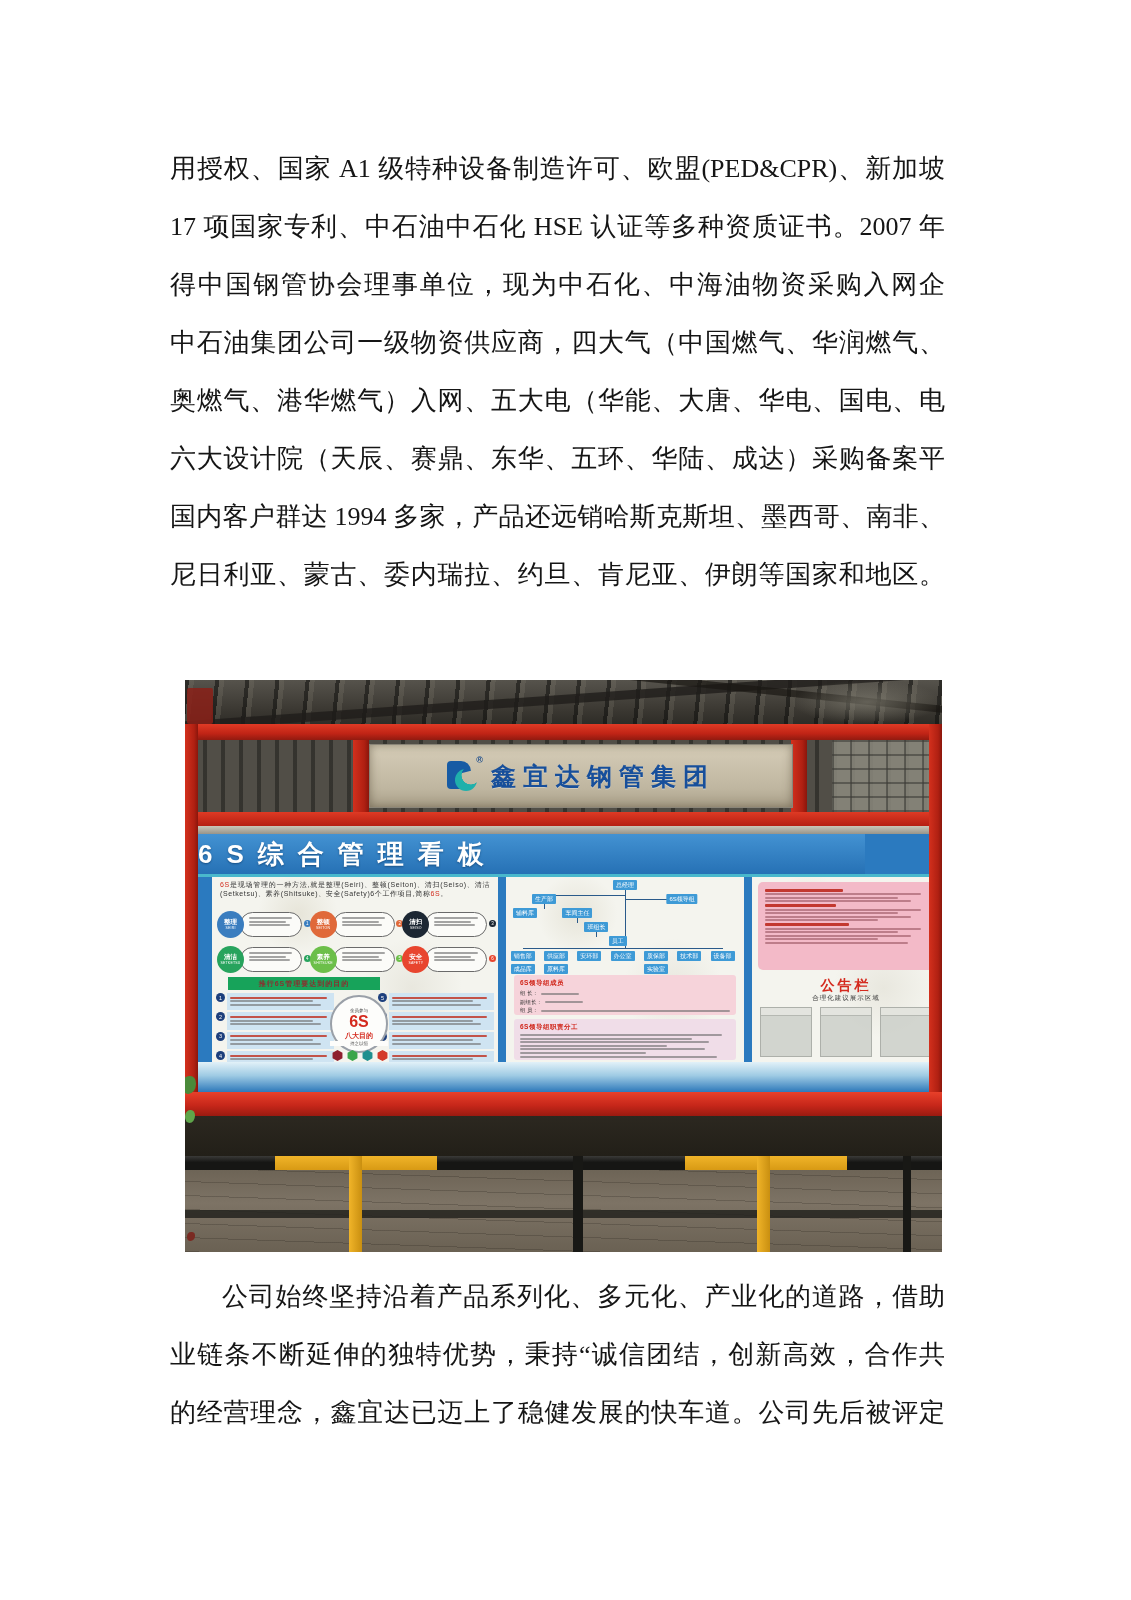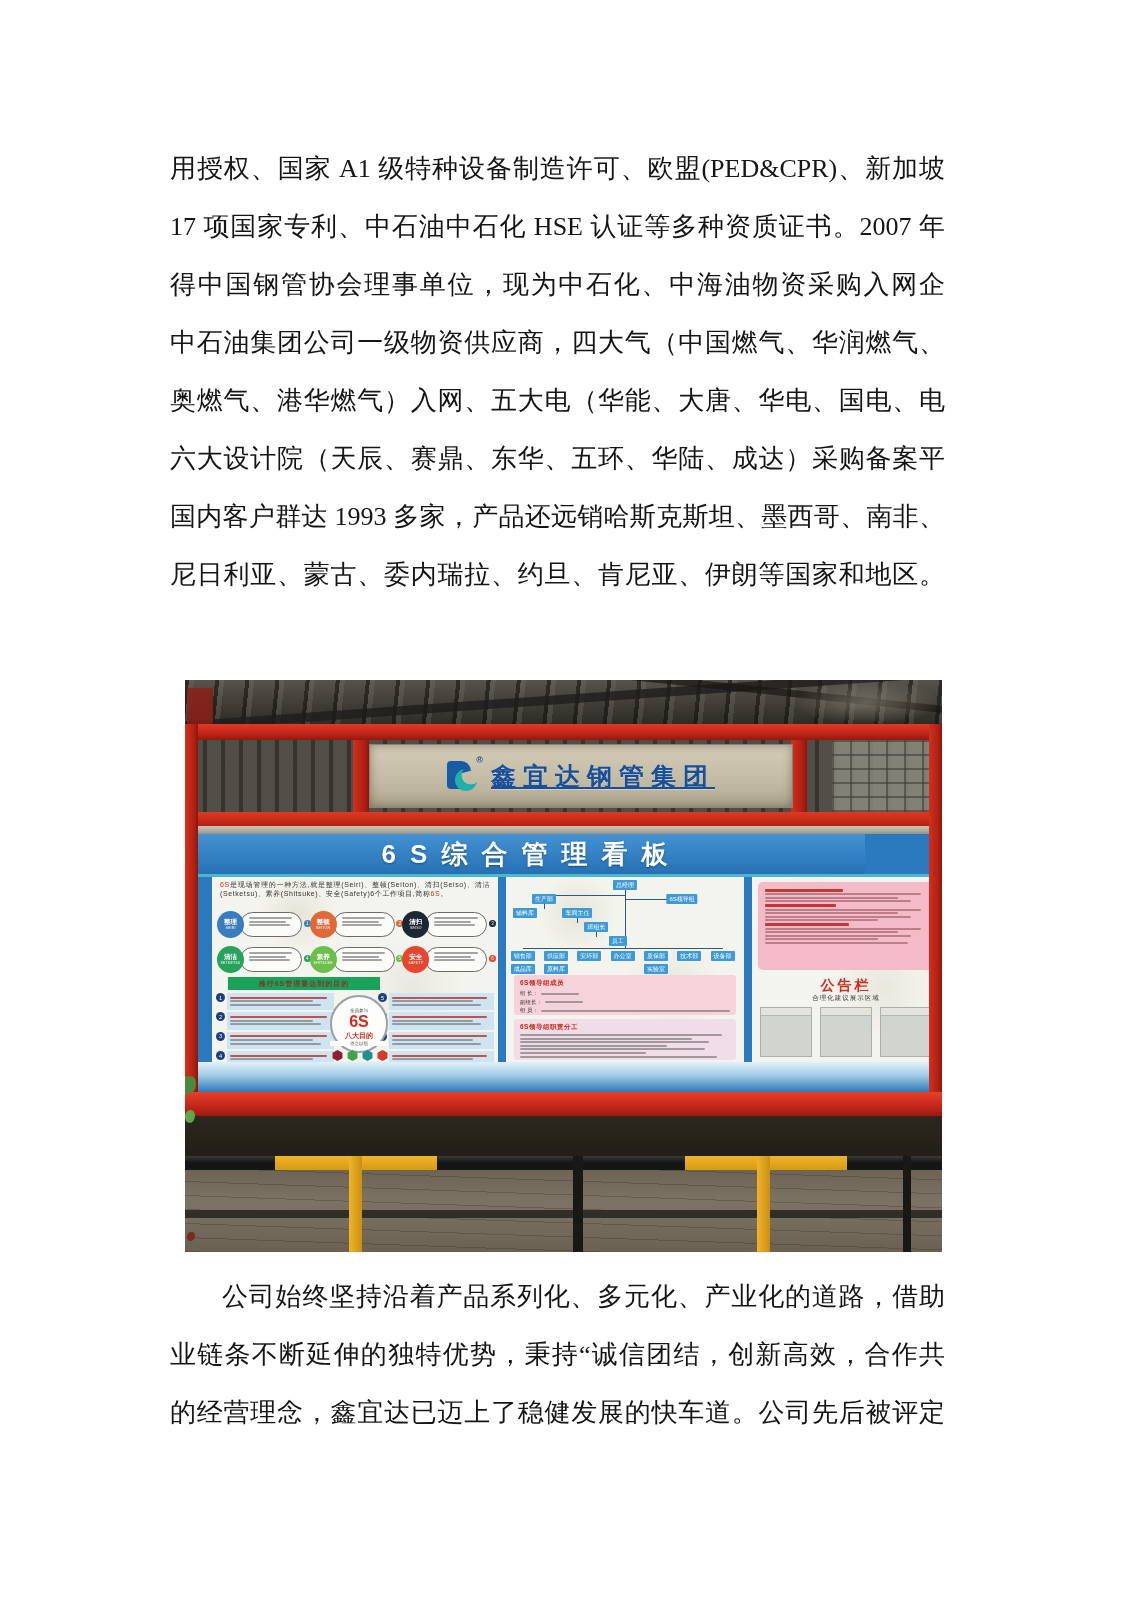--- a/index.html
+++ b/index.html
@@ -40,26 +40,26 @@
     background:linear-gradient(180deg,#d6cdb8,#bfb6a0 70%,#a99f89);
     border:1px solid #8a8578;display:flex;align-items:center;justify-content:center;
     box-shadow:inset 0 0 10px rgba(80,70,50,.5);}
   .logo{position:relative;width:34px;height:34px;margin-right:10px;}
   .logo-b{position:absolute;left:0;top:2px;width:24px;height:28px;background:#175ba4;
     border-radius:4px 10px 4px 4px;clip-path:polygon(0 0,100% 0,100% 35%,55% 45%,55% 100%,0 100%);}
   .logo-c{position:absolute;left:8px;top:10px;width:22px;height:22px;border-radius:50%;
     background:radial-gradient(circle at 72% 28%,transparent 9px,#1fb0ab 9.5px);}
   .logo-r{position:absolute;right:-2px;top:-4px;font-size:9px;color:#17498a;font-weight:bold;}
   .sign-text{font-size:25px;font-weight:bold;color:#174f9b;letter-spacing:7px;white-space:nowrap;
-    text-shadow:0 1px 0 rgba(255,255,255,.3);text-decoration:underline;}
+    text-shadow:0 1px 0 rgba(255,255,255,.3);}
   .beam2{left:0;top:132px;width:757px;height:14px;background:linear-gradient(180deg,#de3a24,#b51f12);}
   .silver{left:0;top:146px;width:757px;height:8px;background:linear-gradient(180deg,#cac6b8,#97948a);}
   .board{left:13px;top:154px;width:731px;height:258px;background:#2b7abf;}
   .b-header{left:0;top:0;width:667px;height:40px;background:linear-gradient(180deg,#4392d2,#2671b5);
-    display:flex;align-items:center;justify-content:center;}
+    display:flex;align-items:center;}
   .b-title{color:#fff;font-weight:bold;font-size:26px;letter-spacing:14px;white-space:nowrap;
     text-shadow:0 1px 2px rgba(0,40,80,.5);}
   .teal-line{left:0;top:40px;width:731px;height:3px;background:#49b8cc;}
   .panel{top:43px;height:185px;background:#f4f4ee;
     background-image:radial-gradient(circle at 30% 20%,rgba(170,158,120,.18),transparent 40px),
                      radial-gradient(circle at 70% 60%,rgba(150,140,110,.12),transparent 50px);}
   .pn-left{left:14px;width:286px;}
   .pn-mid{left:308px;width:238px;}
   .pn-right{left:554px;width:188px;}
   .b-bottom{left:0;top:228px;width:731px;height:30px;
@@ -147,21 +147,21 @@
 
 <div class="page">
 
   <div class="para" style="top:140px;">
     <div class="dline just">用授权、国家 A1 级特种设备制造许可、欧盟(PED&amp;CPR)、新加坡 BC1、</div>
     <div class="dline just">17 项国家专利、中石油中石化 HSE 认证等多种资质证书。2007 年取</div>
     <div class="dline just">得中国钢管协会理事单位，现为中石化、中海油物资采购入网企业，</div>
     <div class="dline just">中石油集团公司一级物资供应商，四大气（中国燃气、华润燃气、新</div>
     <div class="dline just">奥燃气、港华燃气）入网、五大电（华能、大唐、华电、国电、电投）、</div>
     <div class="dline just">六大设计院（天辰、赛鼎、东华、五环、华陆、成达）采购备案平台，</div>
-    <div class="dline just">国内客户群达 1993 多家，产品还远销哈斯克斯坦、墨西哥、南非、</div>
+    <div class="dline just">国内客户群达 1994 多家，产品还远销哈斯克斯坦、墨西哥、南非、</div>
     <div class="dline just">尼日利亚、蒙古、委内瑞拉、约旦、肯尼亚、伊朗等国家和地区。赢</div>
   </div>
 
   <div class="photo">
     <div class="abs ceiling">
       <div class="abs ceil-beam"></div>
       <div class="abs ceil-beam2"></div>
       <div class="abs ceil-light"></div>
       <div class="abs red-mach"></div>
     </div>

